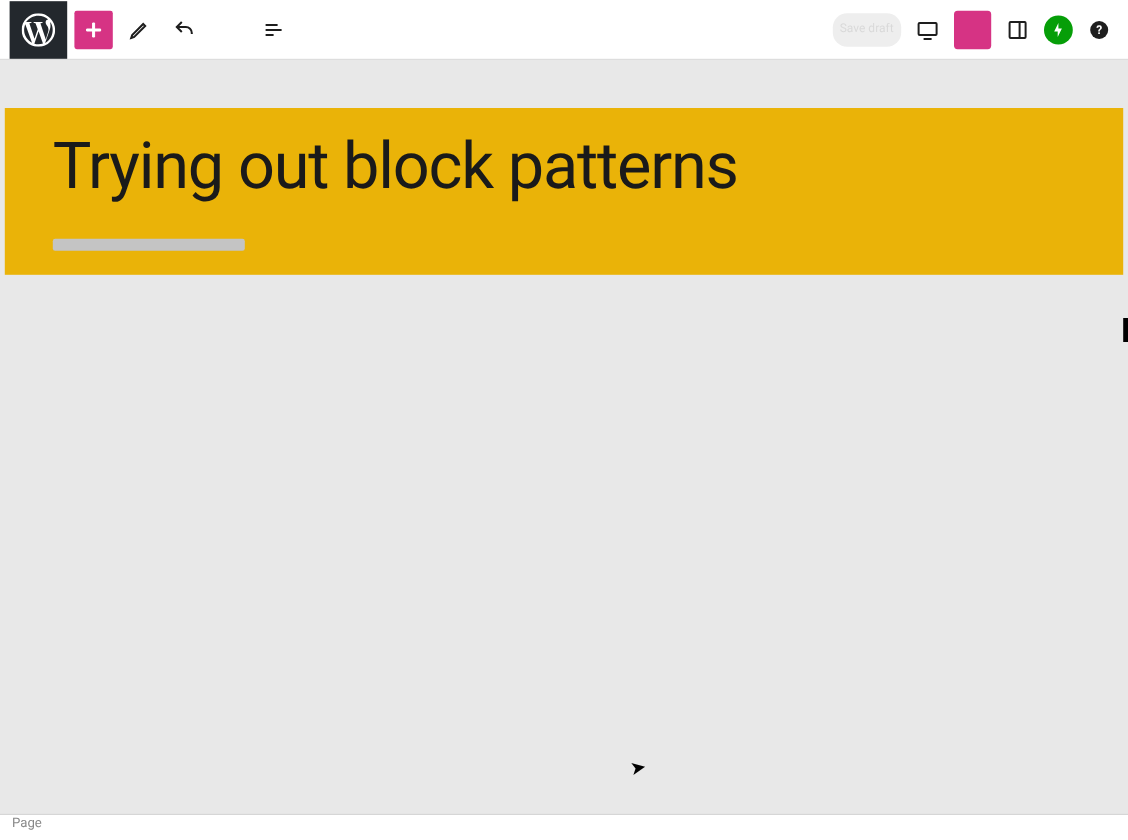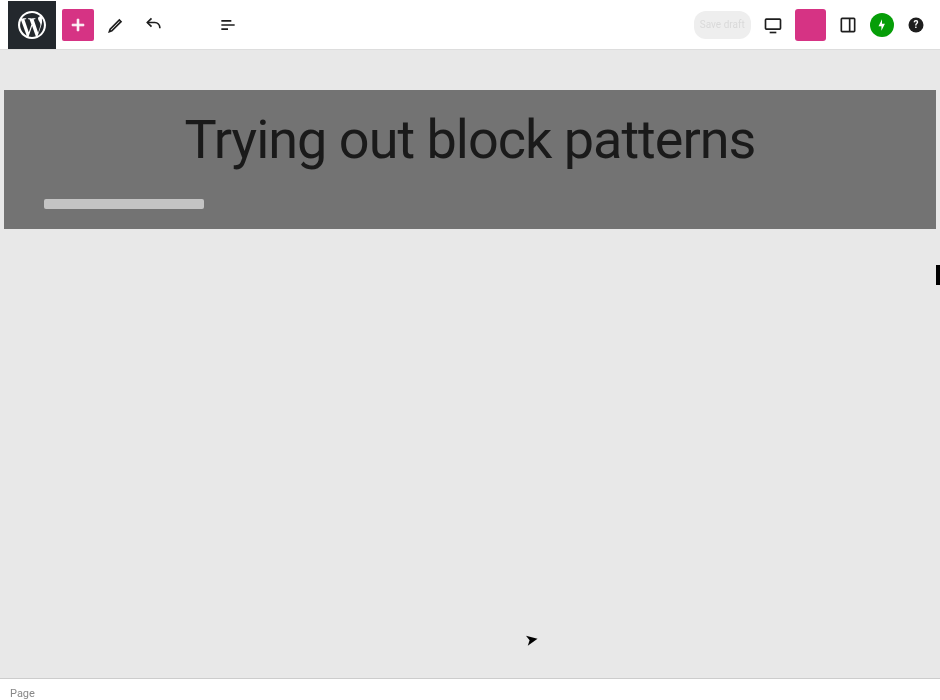--- a/index.html
+++ b/index.html
@@ -76,23 +76,22 @@
 
   
   .canvas {
     flex: 1;
     background: #e8e8e8;
     position: relative;
     padding: 40px 4px 0 4px;
     overflow: hidden;
   }
   .page {
-    background: #737373;
+    background: #eab308;
     padding: 20px 40px;
-    text-align: center;
   }
   .post-title {
     font-size: 54px;
     font-weight: 400;
     color: #1a1a1a;
     letter-spacing: -1px;
     line-height: 1.1;
   }
   .placeholder-block {
     margin-top: 30px;
@@ -111,21 +110,21 @@
     transform: rotate(-10deg);
     pointer-events: none;
   }
 
   
   .footer {
     height: 22px;
     background: #fff;
     border-top: 1px solid #ccc;
     display:flex;
-    align-items:flex-end;
+    align-items:flex-start;
     padding: 0 10px;
     font-size: 11px;
     color: #888;
   }
 
   .right-edge-mark {
     position:absolute;
     right:0;
     top:215px;
     width:4px;

